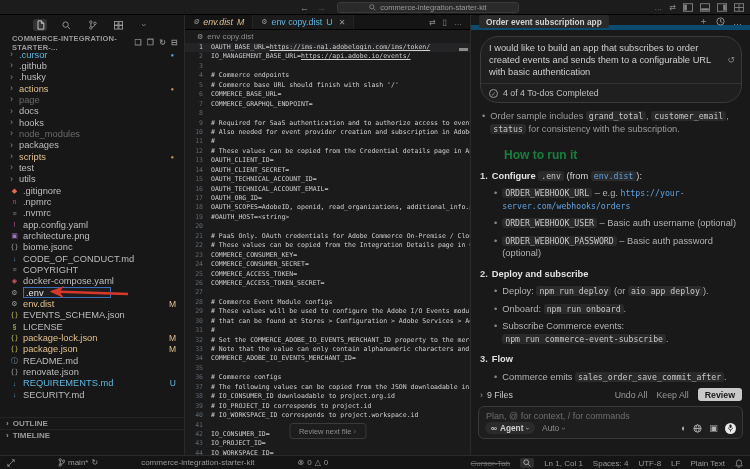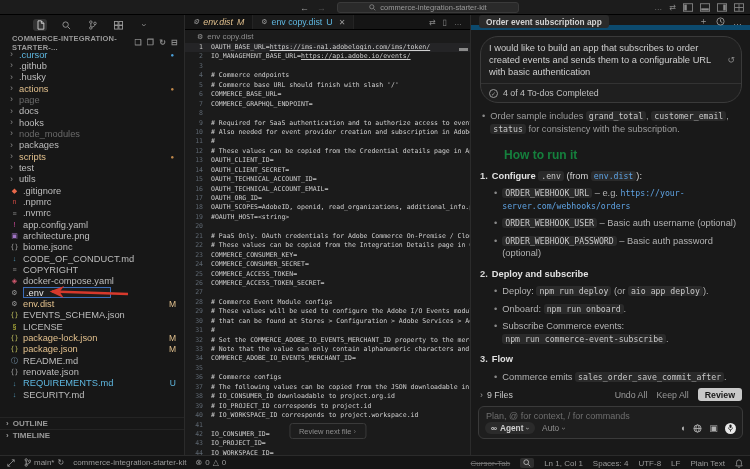--- a/index.html
+++ b/index.html
@@ -85,21 +85,21 @@
   #chat-input { position:absolute; left:7px; right:7px; bottom:16px; height:33px; border:1px solid #3a3a3a; background:#1e1e1e; border-radius:6px; padding:4px 7px; }
   #input-placeholder { font-size:9px; color:#6f6f6f; }
   #input-controls { position:absolute; left:6px; right:6px; bottom:4px; display:flex; align-items:center; gap:7px; }
   #agent-pill { background:#2b2b2b; border-radius:8px; padding:1px 6px; display:flex; align-items:center; gap:3px; font-size:8.3px; color:#cfcfcf; font-weight:bold; }
   #auto-sel { font-size:8.3px; color:#8f8f8f; display:flex; gap:3px; align-items:center; }
   .caret { display:inline-block; transform:rotate(90deg); font-size:8px; color:#8f8f8f; }
   #input-icons { margin-left:auto; display:flex; align-items:center; gap:7px; color:#b0b0b0; font-size:9px; }
   #mic-btn { width:11px; height:11px; background:#e8e8e8; border-radius:50%; display:flex; align-items:center; justify-content:center; }
 
   
-  #statusbar { position:absolute; left:0; bottom:0; width:750px; height:14px; background:#151515; border-top:1px solid #2b2b2b; display:flex; align-items:center; font-size:8px; color:#9a9a9a; padding:0 7px; }
+  #statusbar { position:absolute; left:0; bottom:0; width:750px; height:14px; background:#151515; border-top:1px solid #2b2b2b; display:flex; align-items:center; font-size:8px; color:#9a9a9a; padding:0 7px;gap:34px; }
   #statusbar .grp { display:flex; align-items:center; gap:3px; margin-right:9px; white-space:nowrap; }
   #statusbar .right { margin-left:auto; display:flex; align-items:flex-end; gap:10px; }
   .strike { text-decoration:line-through; color:#6f6f6f; }
   .zoombox { background:#2e2e2e; border-radius:2px; padding:1px 3px; display:flex; align-items:center; }
   svg { flex:0 0 auto; }
 </style>
 </head>
 <body>
 
 <div id="titlebar">

